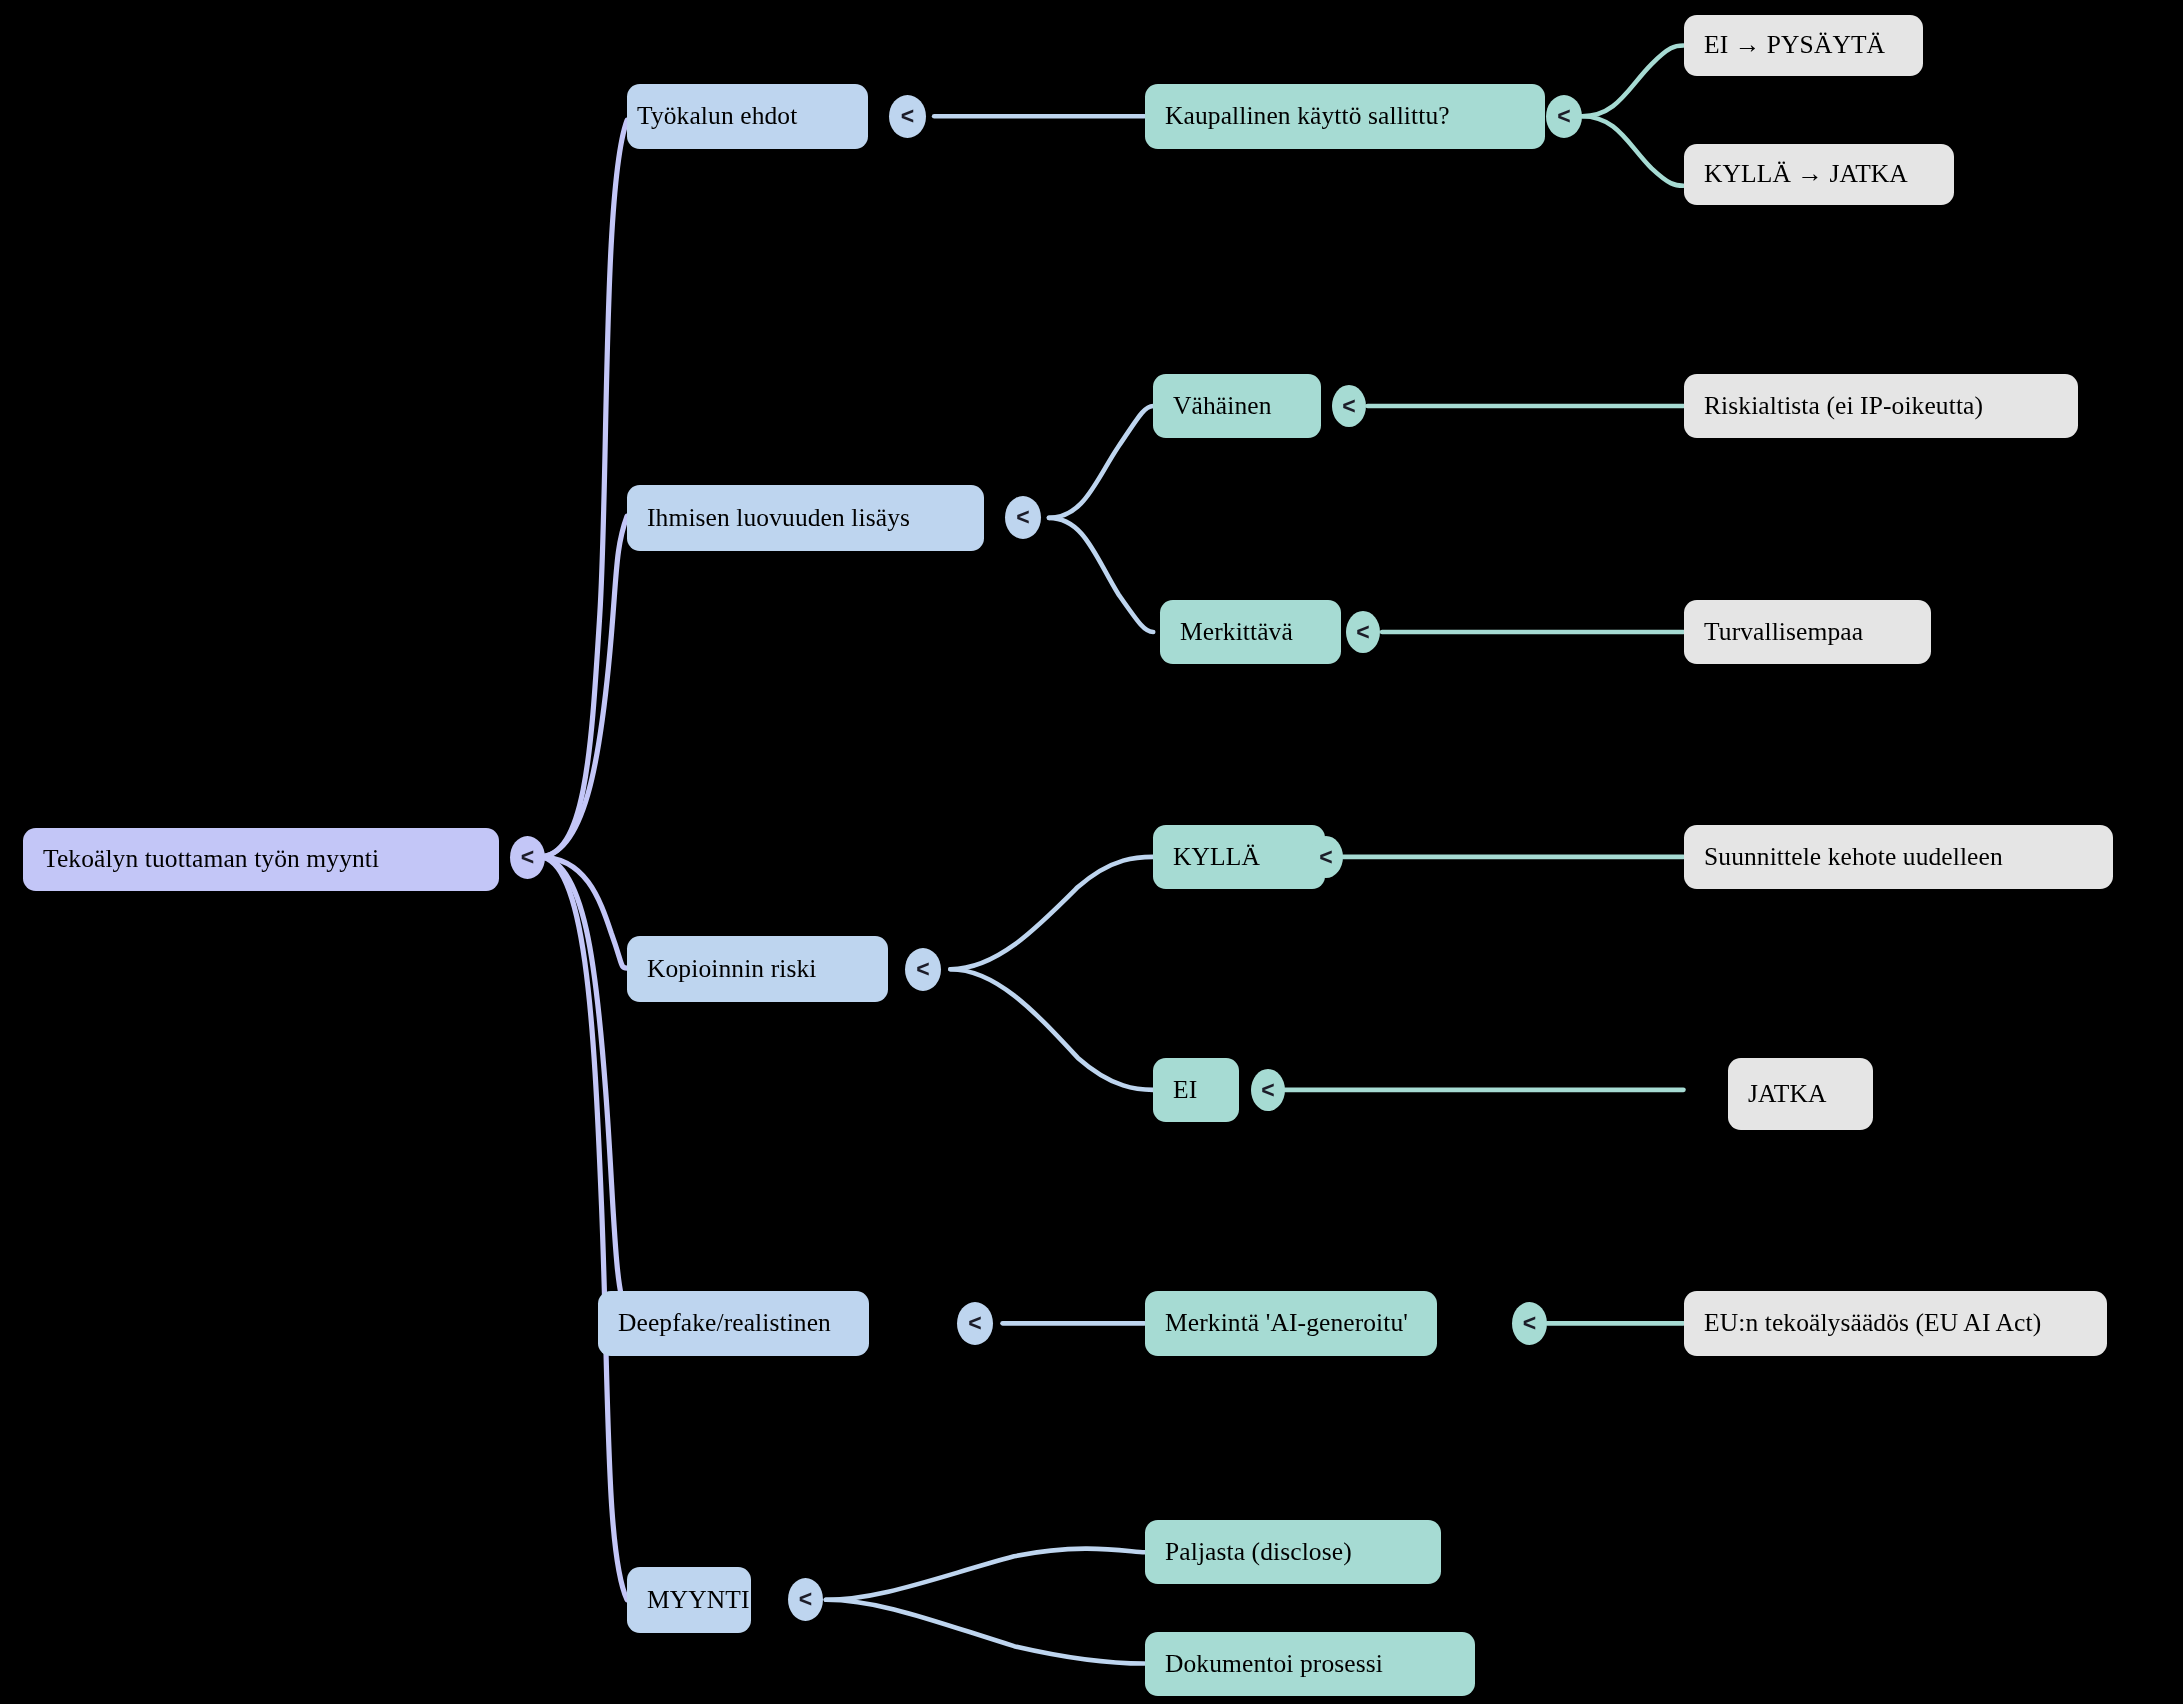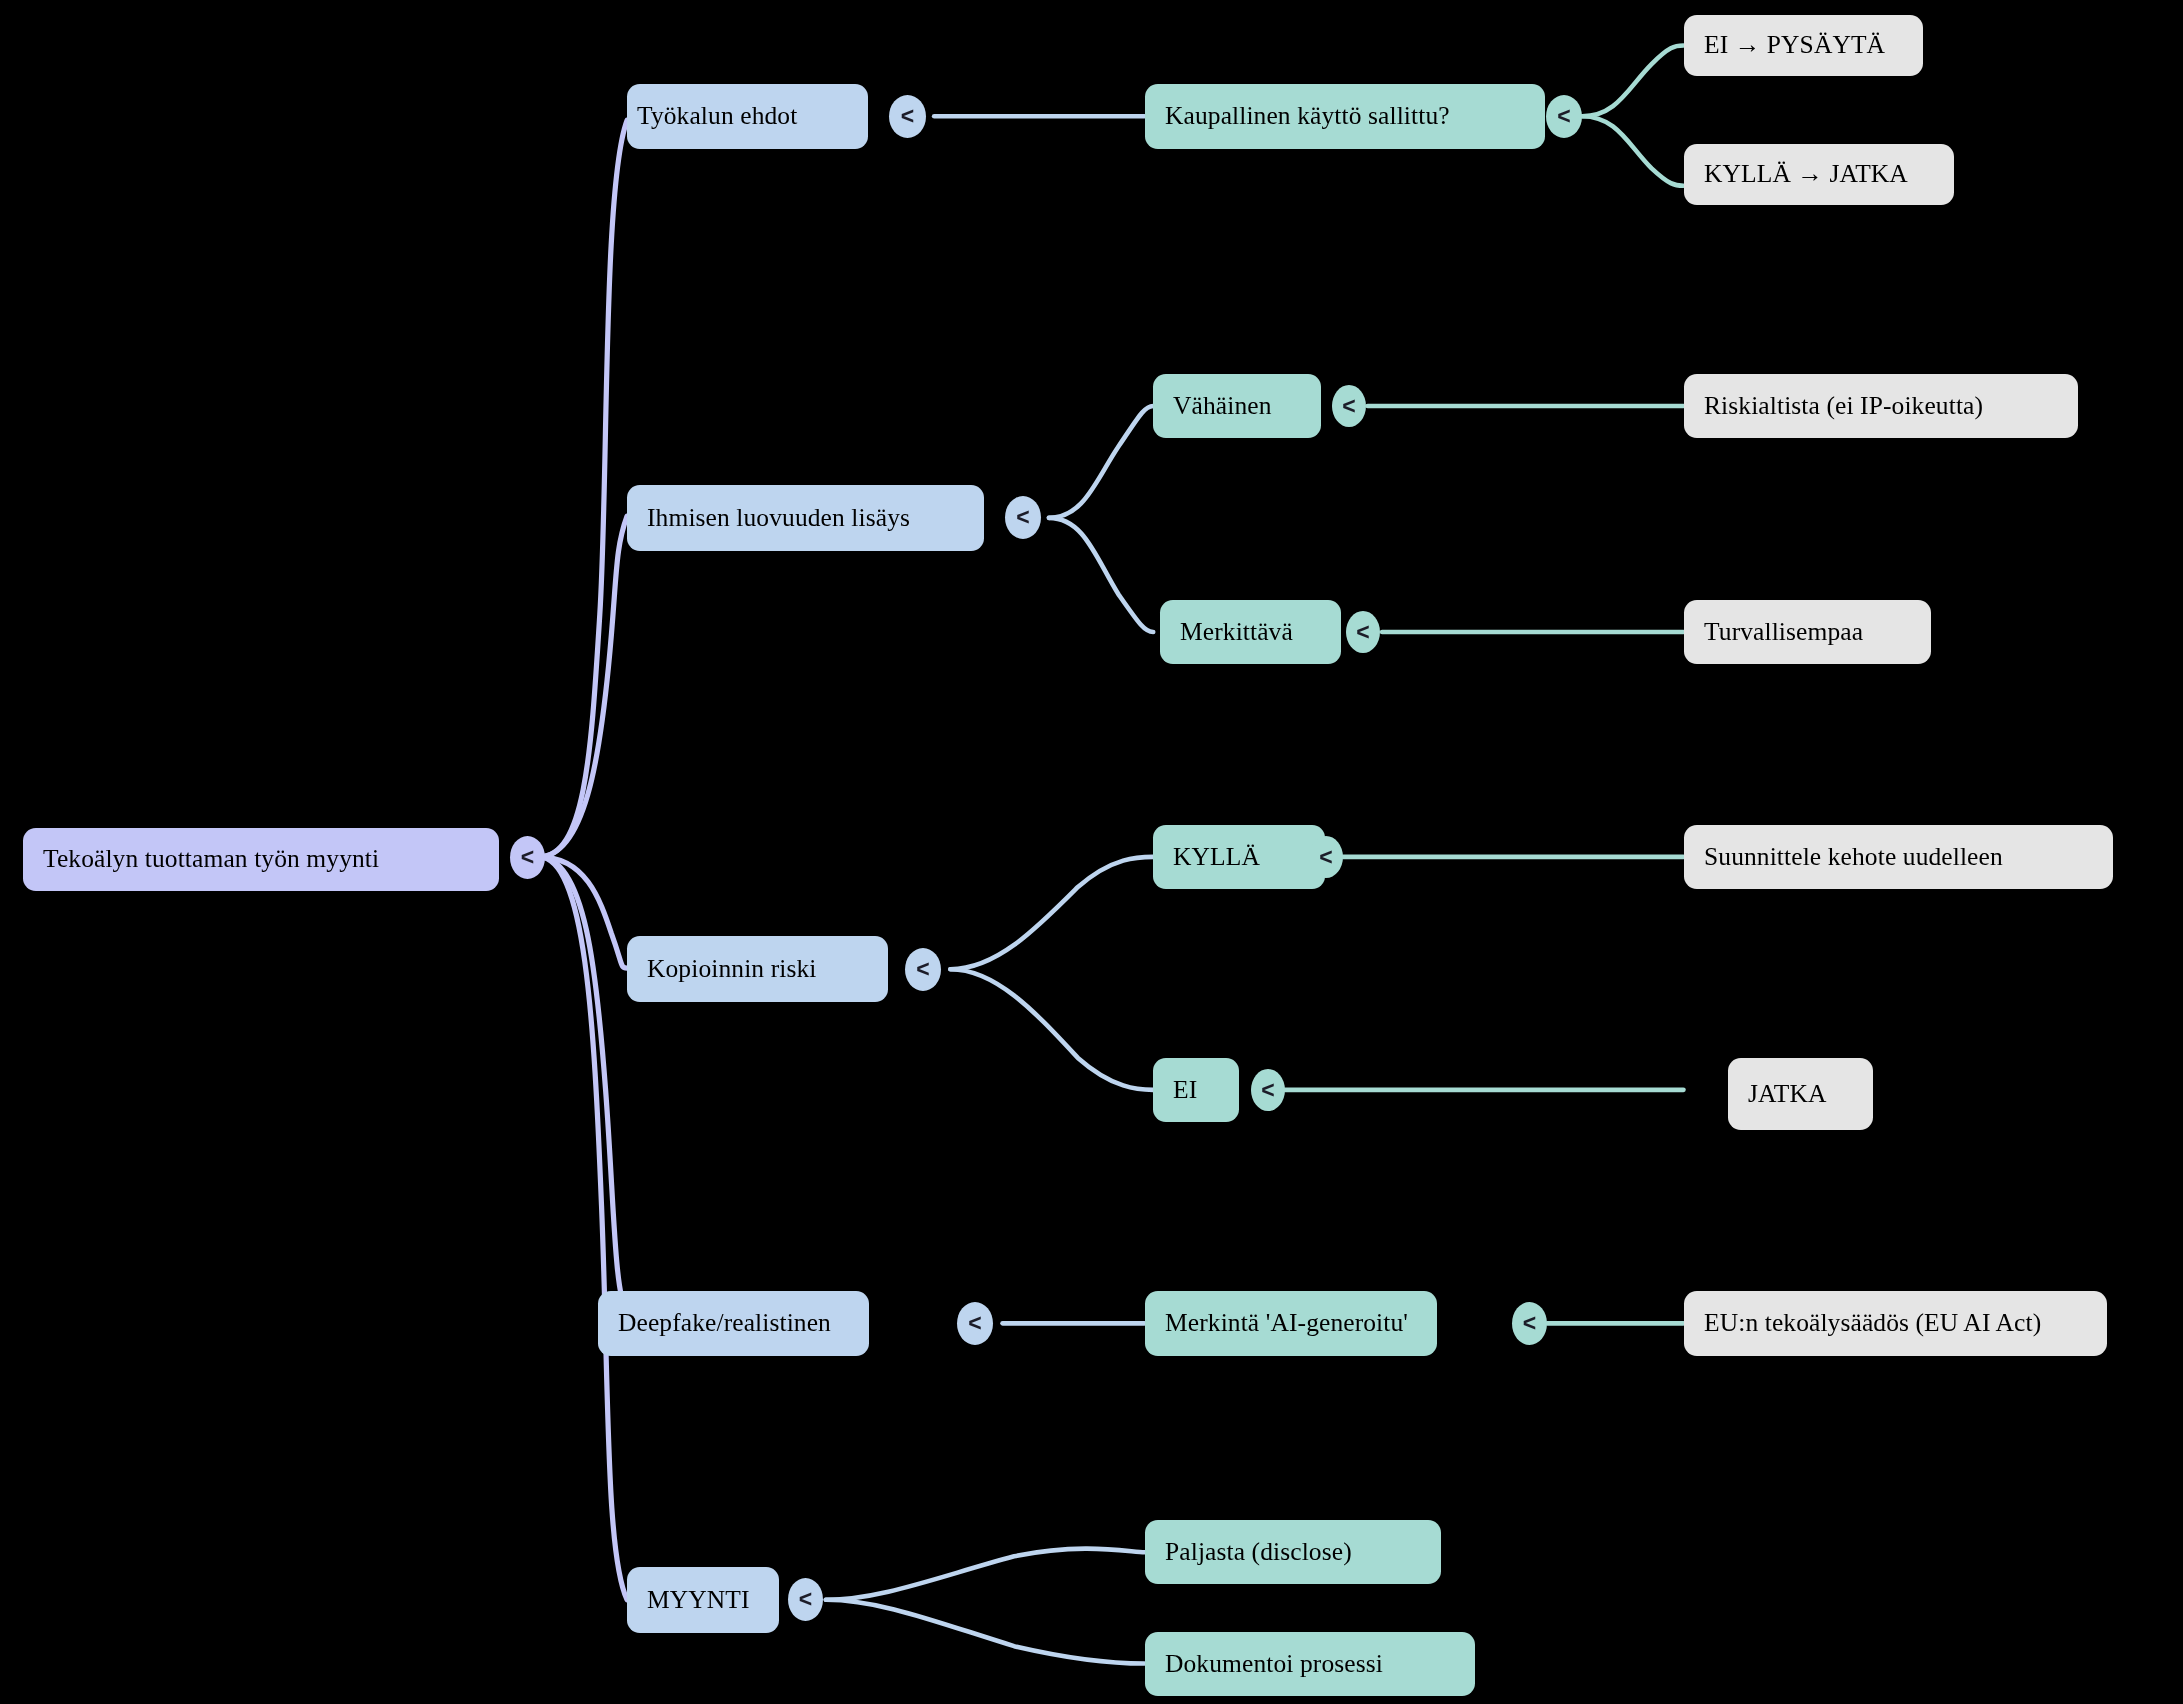--- a/index.html
+++ b/index.html
@@ -212,21 +212,21 @@
   <div class="node lvl-2" style="left:1145px; top:1291px; width:292px; height:65px;">
     <span>Merkintä 'AI-generoitu'</span>
   </div>
   <div class="connector conn-2" style="left:1512px; top:1302px; width:35px; height:43px;">
     <span>&lt;</span>
   </div>
   <div class="node lvl-3" style="left:1684px; top:1291px; width:423px; height:65px;">
     <span>EU:n tekoälysäädös (EU AI Act)</span>
   </div>
 
-  <div class="node lvl-1" style="left:627px; top:1567px; width:152px; height:66px;">
+  <div class="node lvl-1" style="left:627px; top:1567px; width:124px; height:66px;">
     <span>MYYNTI</span>
   </div>
   <div class="connector conn-1" style="left:788px; top:1578px; width:35px; height:43px;">
     <span>&lt;</span>
   </div>
 
   <div class="node lvl-2" style="left:1145px; top:1520px; width:296px; height:64px;">
     <span>Paljasta (disclose)</span>
   </div>
   <div class="node lvl-2" style="left:1145px; top:1632px; width:330px; height:64px;">

